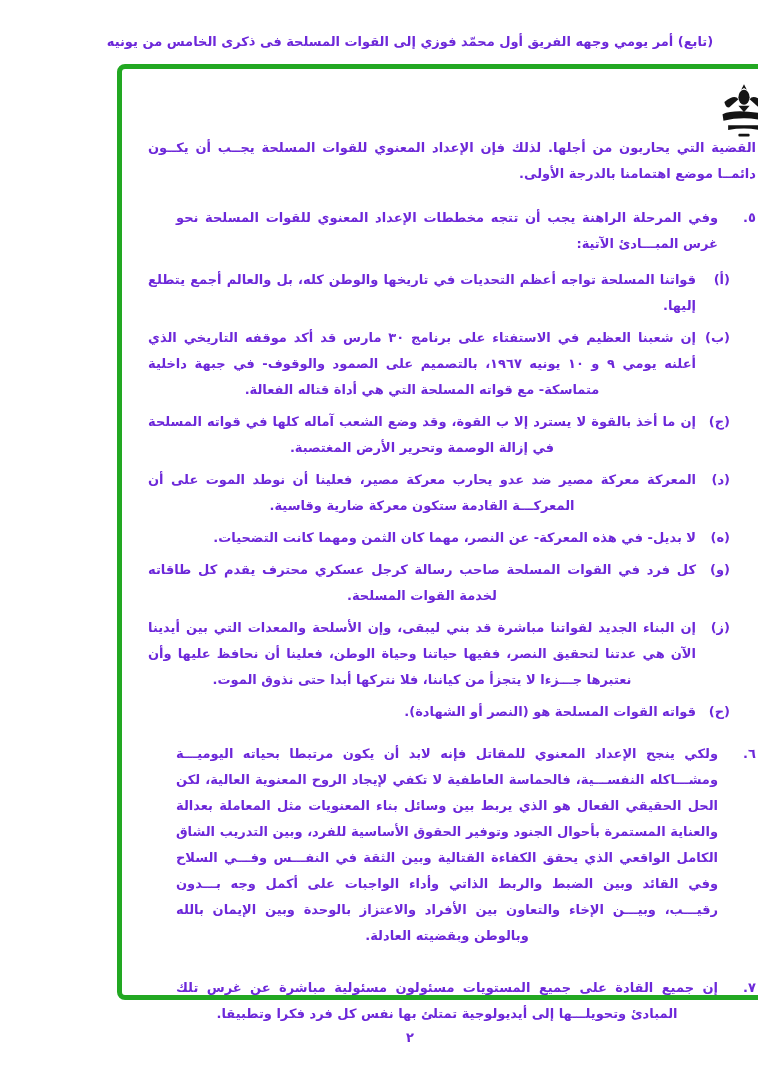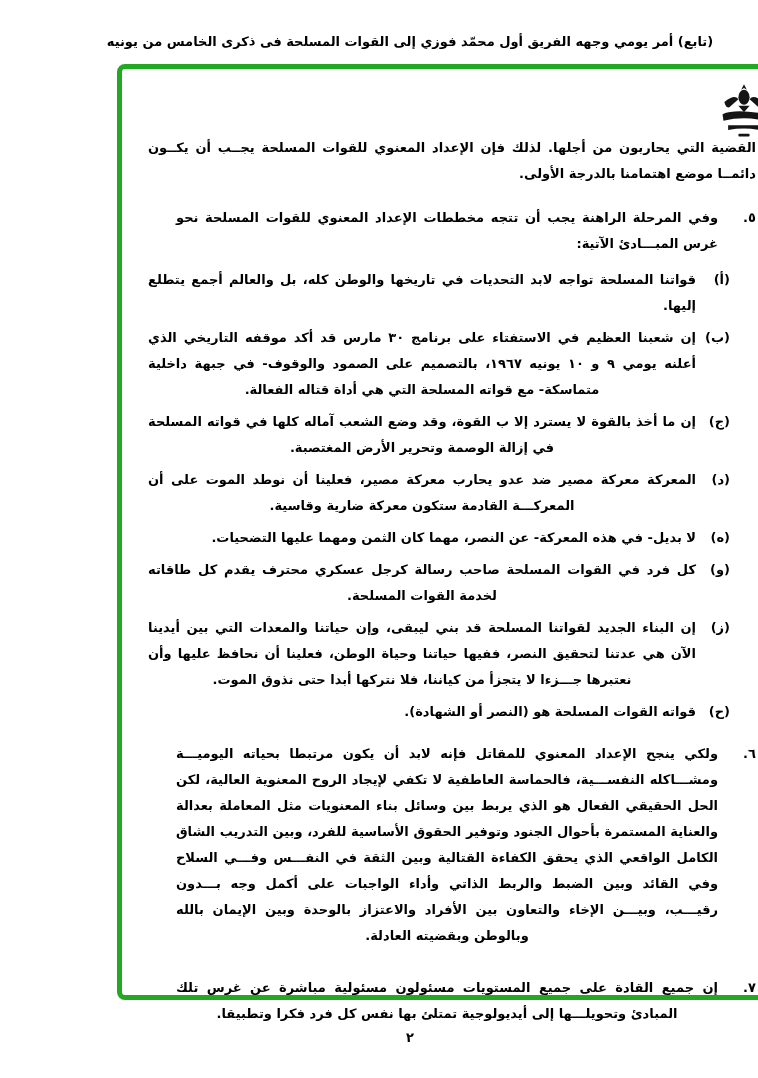--- a/index.html
+++ b/index.html
@@ -8,21 +8,21 @@
     background: #ffffff;
   }
   .page {
     position: relative;
     width: 696px;
     height: 1078px;
     background: #ffffff;
     overflow: hidden;
     direction: rtl;
     font-family: "DejaVu Sans", sans-serif;
-    color: #000000;
+    color: #6d28d9;
   }
   .header {
     position: absolute;
     top: 34px;
     right: 30px;
     left: 30px;
     text-align: center;
     font-size: 13px;
     font-weight: bold;
     white-space: nowrap;
@@ -127,51 +127,51 @@
 
       <div class="num-item">
         <span class="num">٥.</span>
         <div class="num-text last-start">وفي المرحلة الراهنة يجب أن تتجه مخططات الإعداد المعنوي للقوات المسلحة نحو غرس المبـــادئ الآتية:</div>
       </div>
 
       <div class="sub-list">
 
         <div class="sub-item">
           <span class="sub-label">(أ)</span>
-          <div class="sub-text last-start">قواتنا المسلحة تواجه لابد التحديات في تاريخها والوطن كله، بل والعالم أجمع يتطلع إليها.</div>
+          <div class="sub-text last-start">قواتنا المسلحة تواجه أعظم التحديات في تاريخها والوطن كله، بل والعالم أجمع يتطلع إليها.</div>
         </div>
 
         <div class="sub-item">
           <span class="sub-label">(ب)</span>
           <div class="sub-text last-center">إن شعبنا العظيم في الاستفتاء على برنامج ٣٠ مارس قد أكد موقفه التاريخي الذي أعلنه يومي ٩ و ١٠ يونيه ١٩٦٧، بالتصميم على الصمود والوقوف- في جبهة داخلية متماسكة- مع قواته المسلحة التي هي أداة قتاله الفعالة.</div>
         </div>
 
         <div class="sub-item">
           <span class="sub-label">(ج)</span>
           <div class="sub-text last-center">إن ما أخذ بالقوة لا يسترد إلا ب القوة، وقد وضع الشعب آماله كلها في قواته المسلحة في إزالة الوصمة وتحرير الأرض المغتصبة.</div>
         </div>
 
         <div class="sub-item">
           <span class="sub-label">(د)</span>
           <div class="sub-text last-center">المعركة معركة مصير ضد عدو يحارب معركة مصير، فعلينا أن نوطد الموت على أن المعركـــة القادمة ستكون معركة ضارية وقاسية.</div>
         </div>
 
         <div class="sub-item">
           <span class="sub-label">(ه)</span>
-          <div class="sub-text last-start">لا بديل- في هذه المعركة- عن النصر، مهما كان الثمن ومهما عليها التضحيات.</div>
+          <div class="sub-text last-start">لا بديل- في هذه المعركة- عن النصر، مهما كان الثمن ومهما كانت التضحيات.</div>
         </div>
 
         <div class="sub-item">
           <span class="sub-label">(و)</span>
           <div class="sub-text last-center">كل فرد في القوات المسلحة صاحب رسالة كرجل عسكري محترف يقدم كل طاقاته لخدمة القوات المسلحة.</div>
         </div>
 
         <div class="sub-item">
           <span class="sub-label">(ز)</span>
-          <div class="sub-text last-center">إن البناء الجديد لقواتنا المسلحة قد بني ليبقى، وإن حياتنا والمعدات التي بين أيدينا الآن هي عدتنا لتحقيق النصر، ففيها حياتنا وحياة الوطن، فعلينا أن نحافظ عليها وأن نعتبرها جـــزءا لا يتجزأ من كياننا، فلا نتركها أبدا حتى نذوق الموت.</div>
+          <div class="sub-text last-center">إن البناء الجديد لقواتنا مباشرة قد بني ليبقى، وإن الأسلحة والمعدات التي بين أيدينا الآن هي عدتنا لتحقيق النصر، ففيها حياتنا وحياة الوطن، فعلينا أن نحافظ عليها وأن نعتبرها جـــزءا لا يتجزأ من كياننا، فلا نتركها أبدا حتى نذوق الموت.</div>
         </div>
 
         <div class="sub-item">
           <span class="sub-label">(ح)</span>
           <div class="sub-text last-start">قواته القوات المسلحة هو (النصر أو الشهادة).</div>
         </div>
 
       </div>
 
       <div class="num-item item6">

